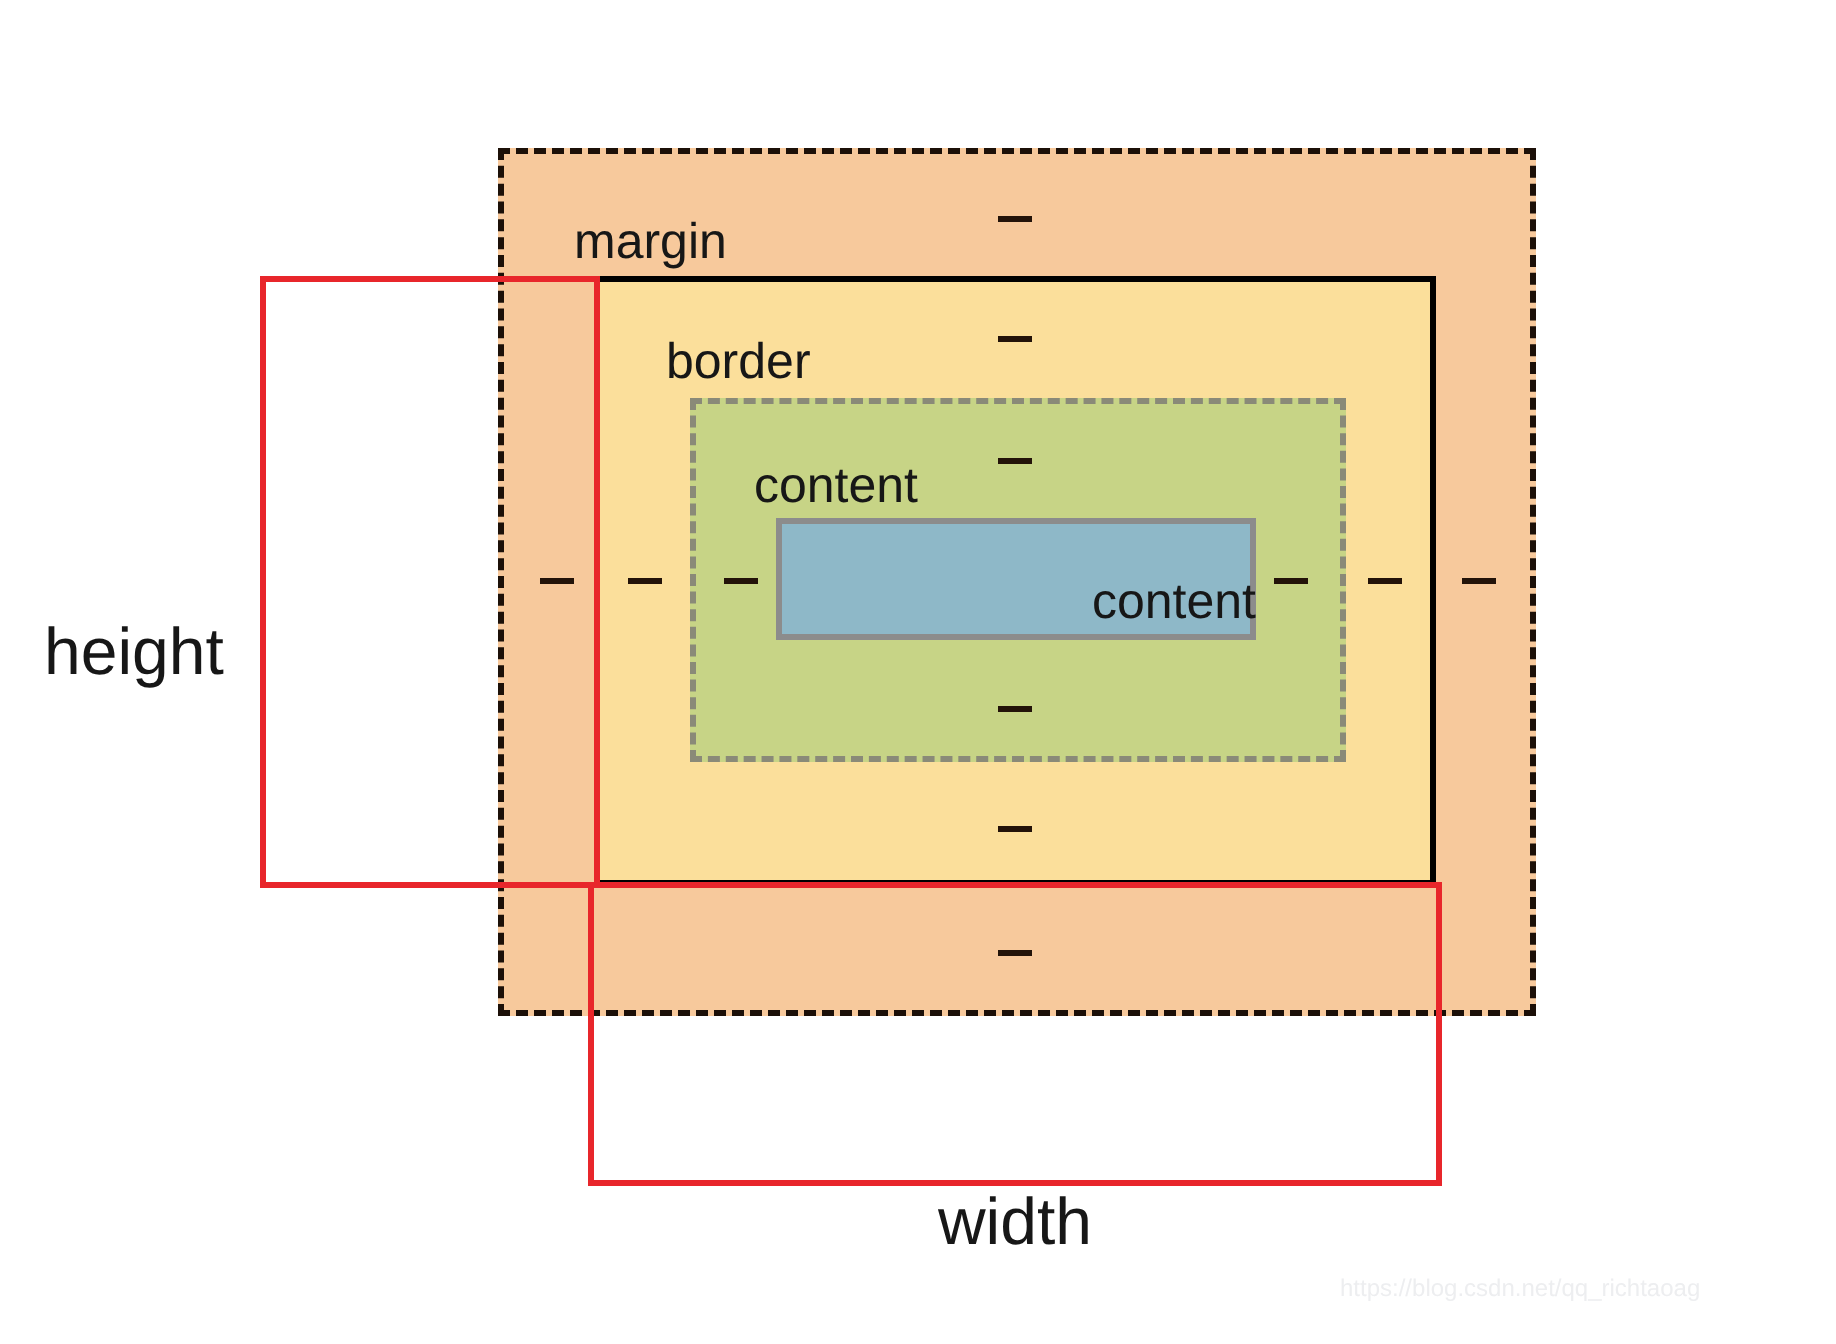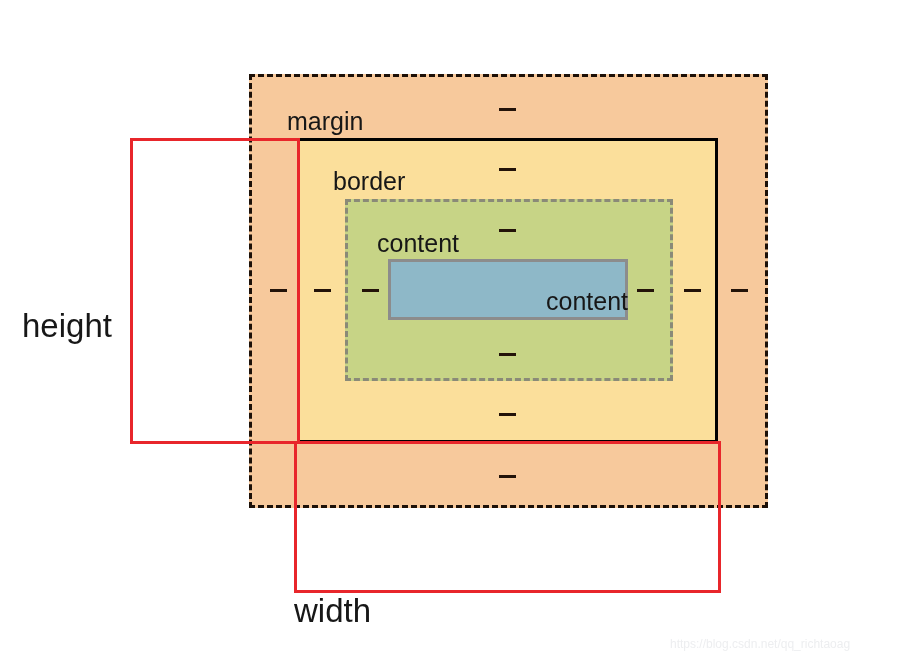--- a/index.html
+++ b/index.html
@@ -94,21 +94,21 @@
   }
   .measure-label {
     position: absolute;
     font-size: 33px;
     line-height: 1;
     color: #171717;
     white-space: nowrap;
     margin-top: 36px;
   }
   #label-height { left: 22px; top: 273px; }
-  #label-width  { left: 294px; top: 558px; width: 427px; text-align: left; }
+  #label-width  { left: 294px; top: 558px; width: 427px; text-align: center; }
 
   
   #watermark {
     position: absolute;
     left: 690px; top: 626px;
     font-size: 17px;
     color: #b9bcc0;
     letter-spacing: 1px;
     white-space: nowrap;
   }

